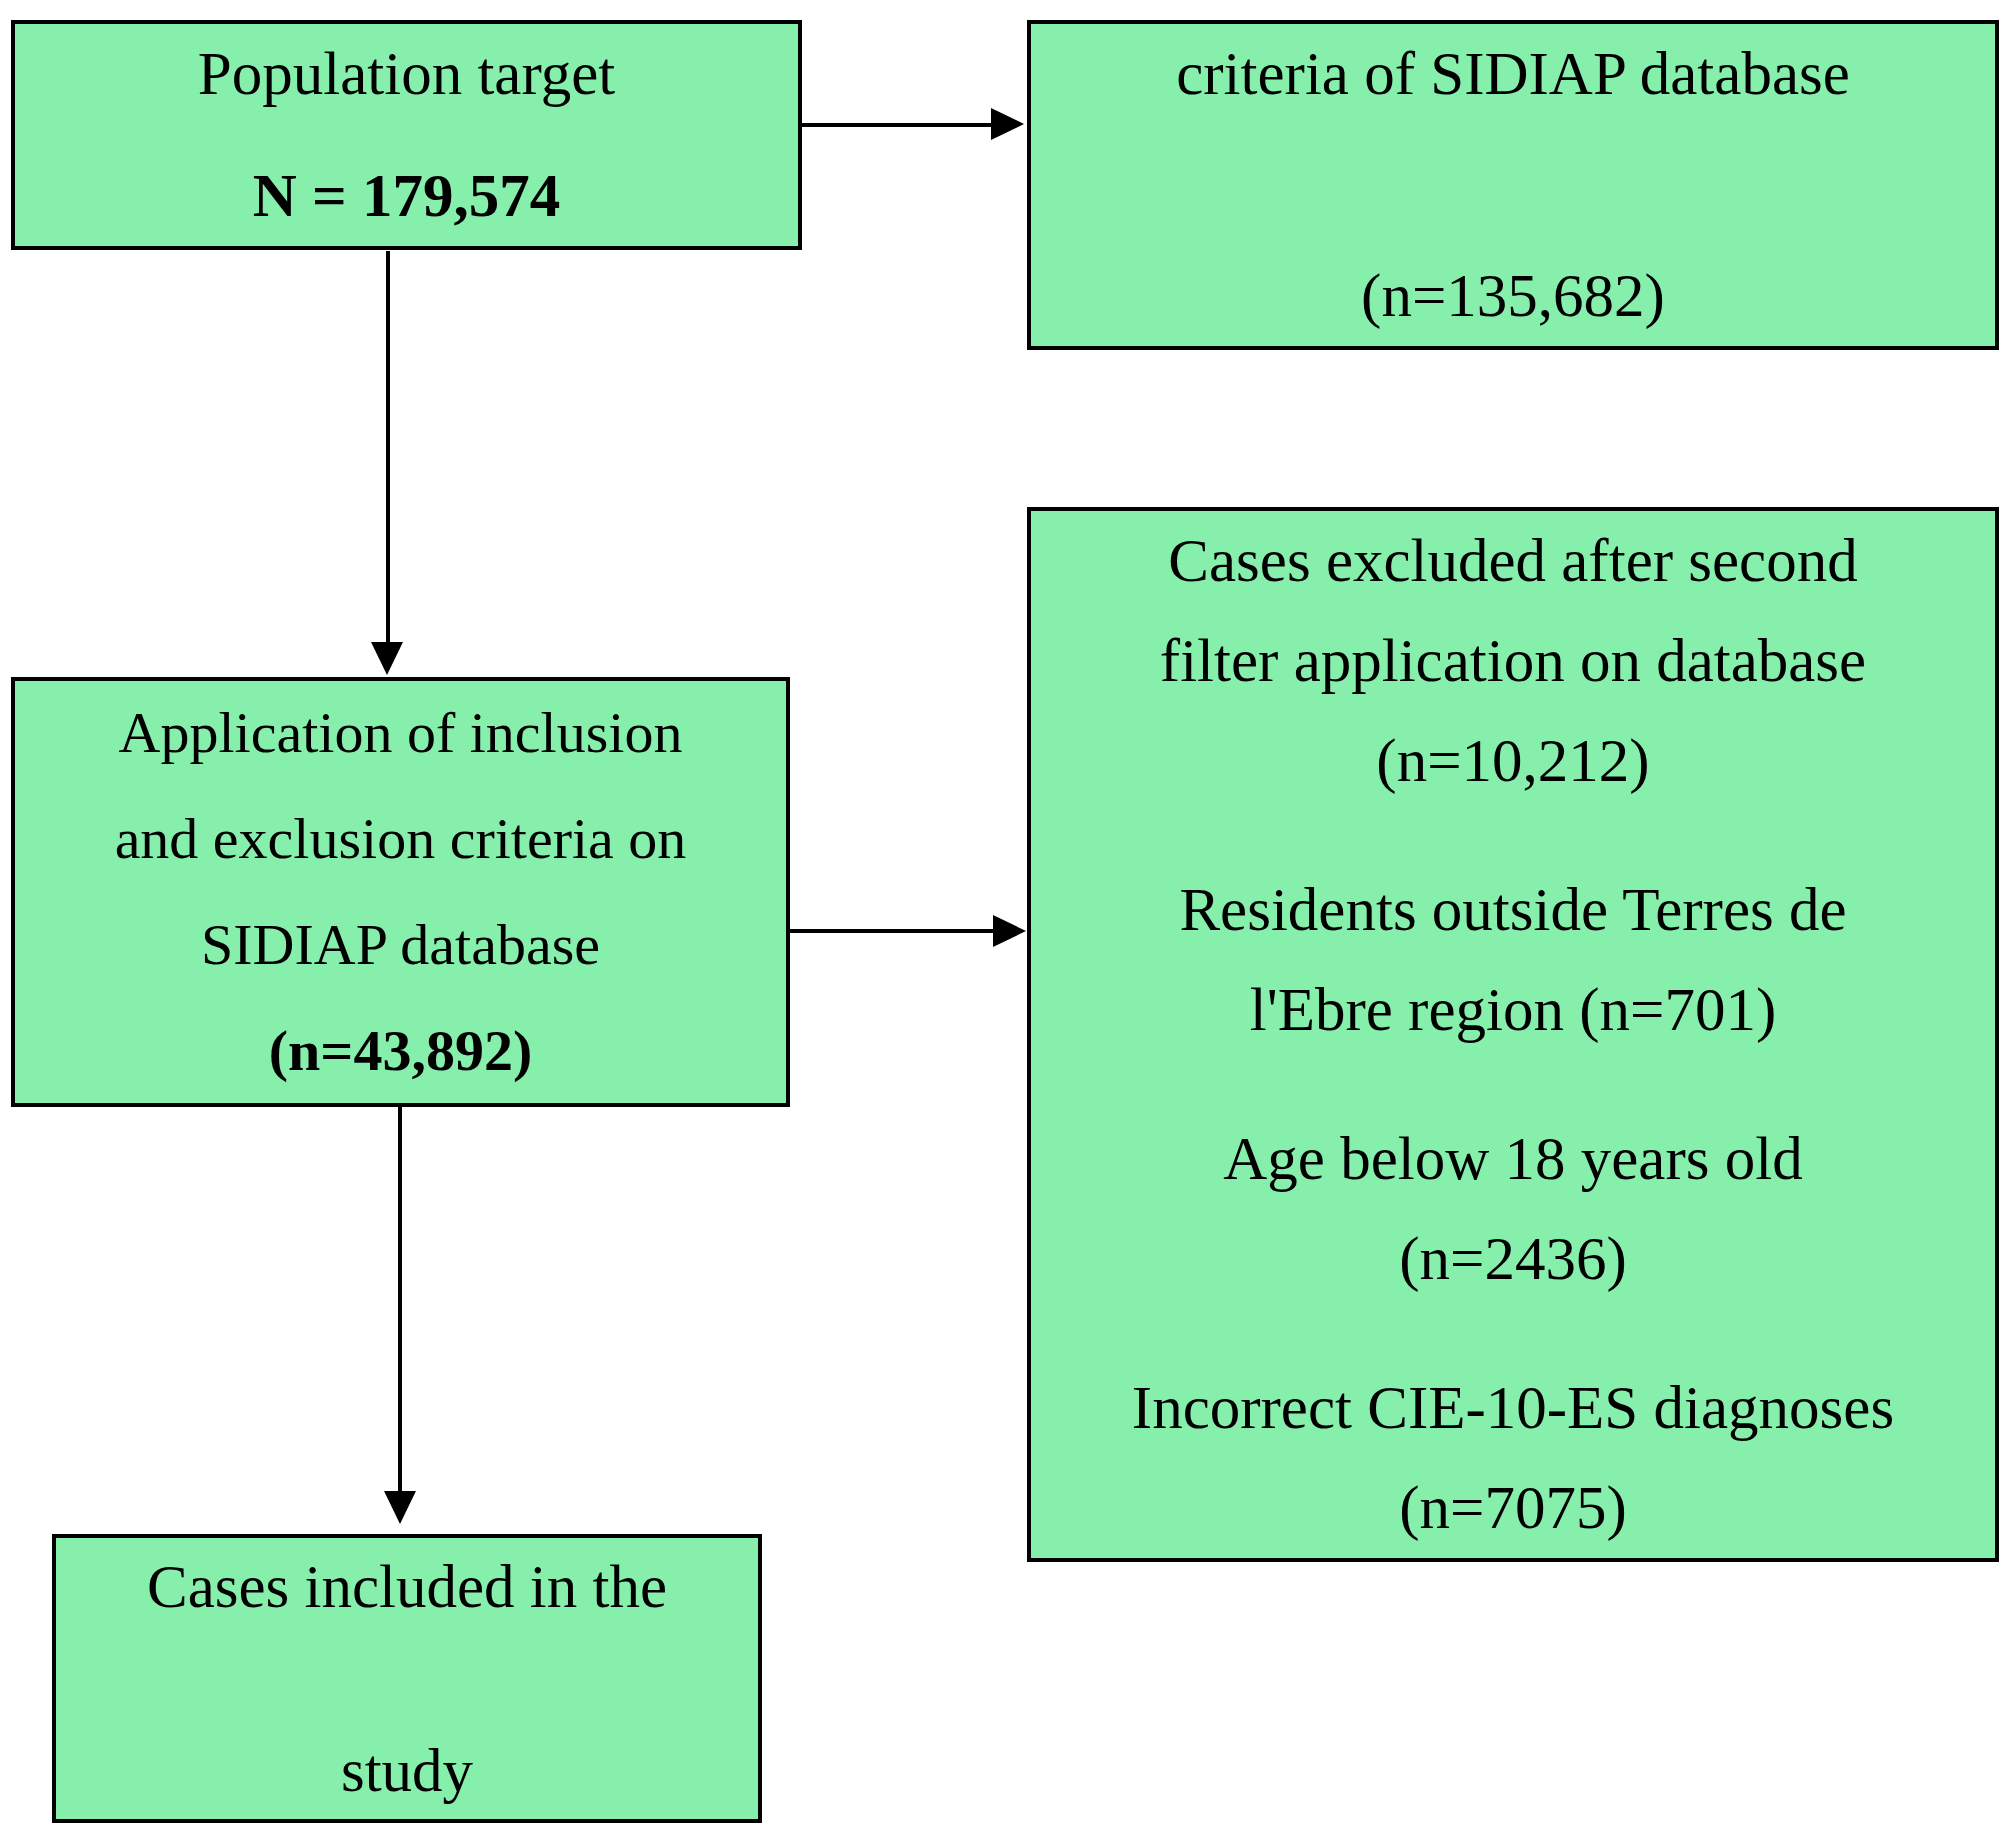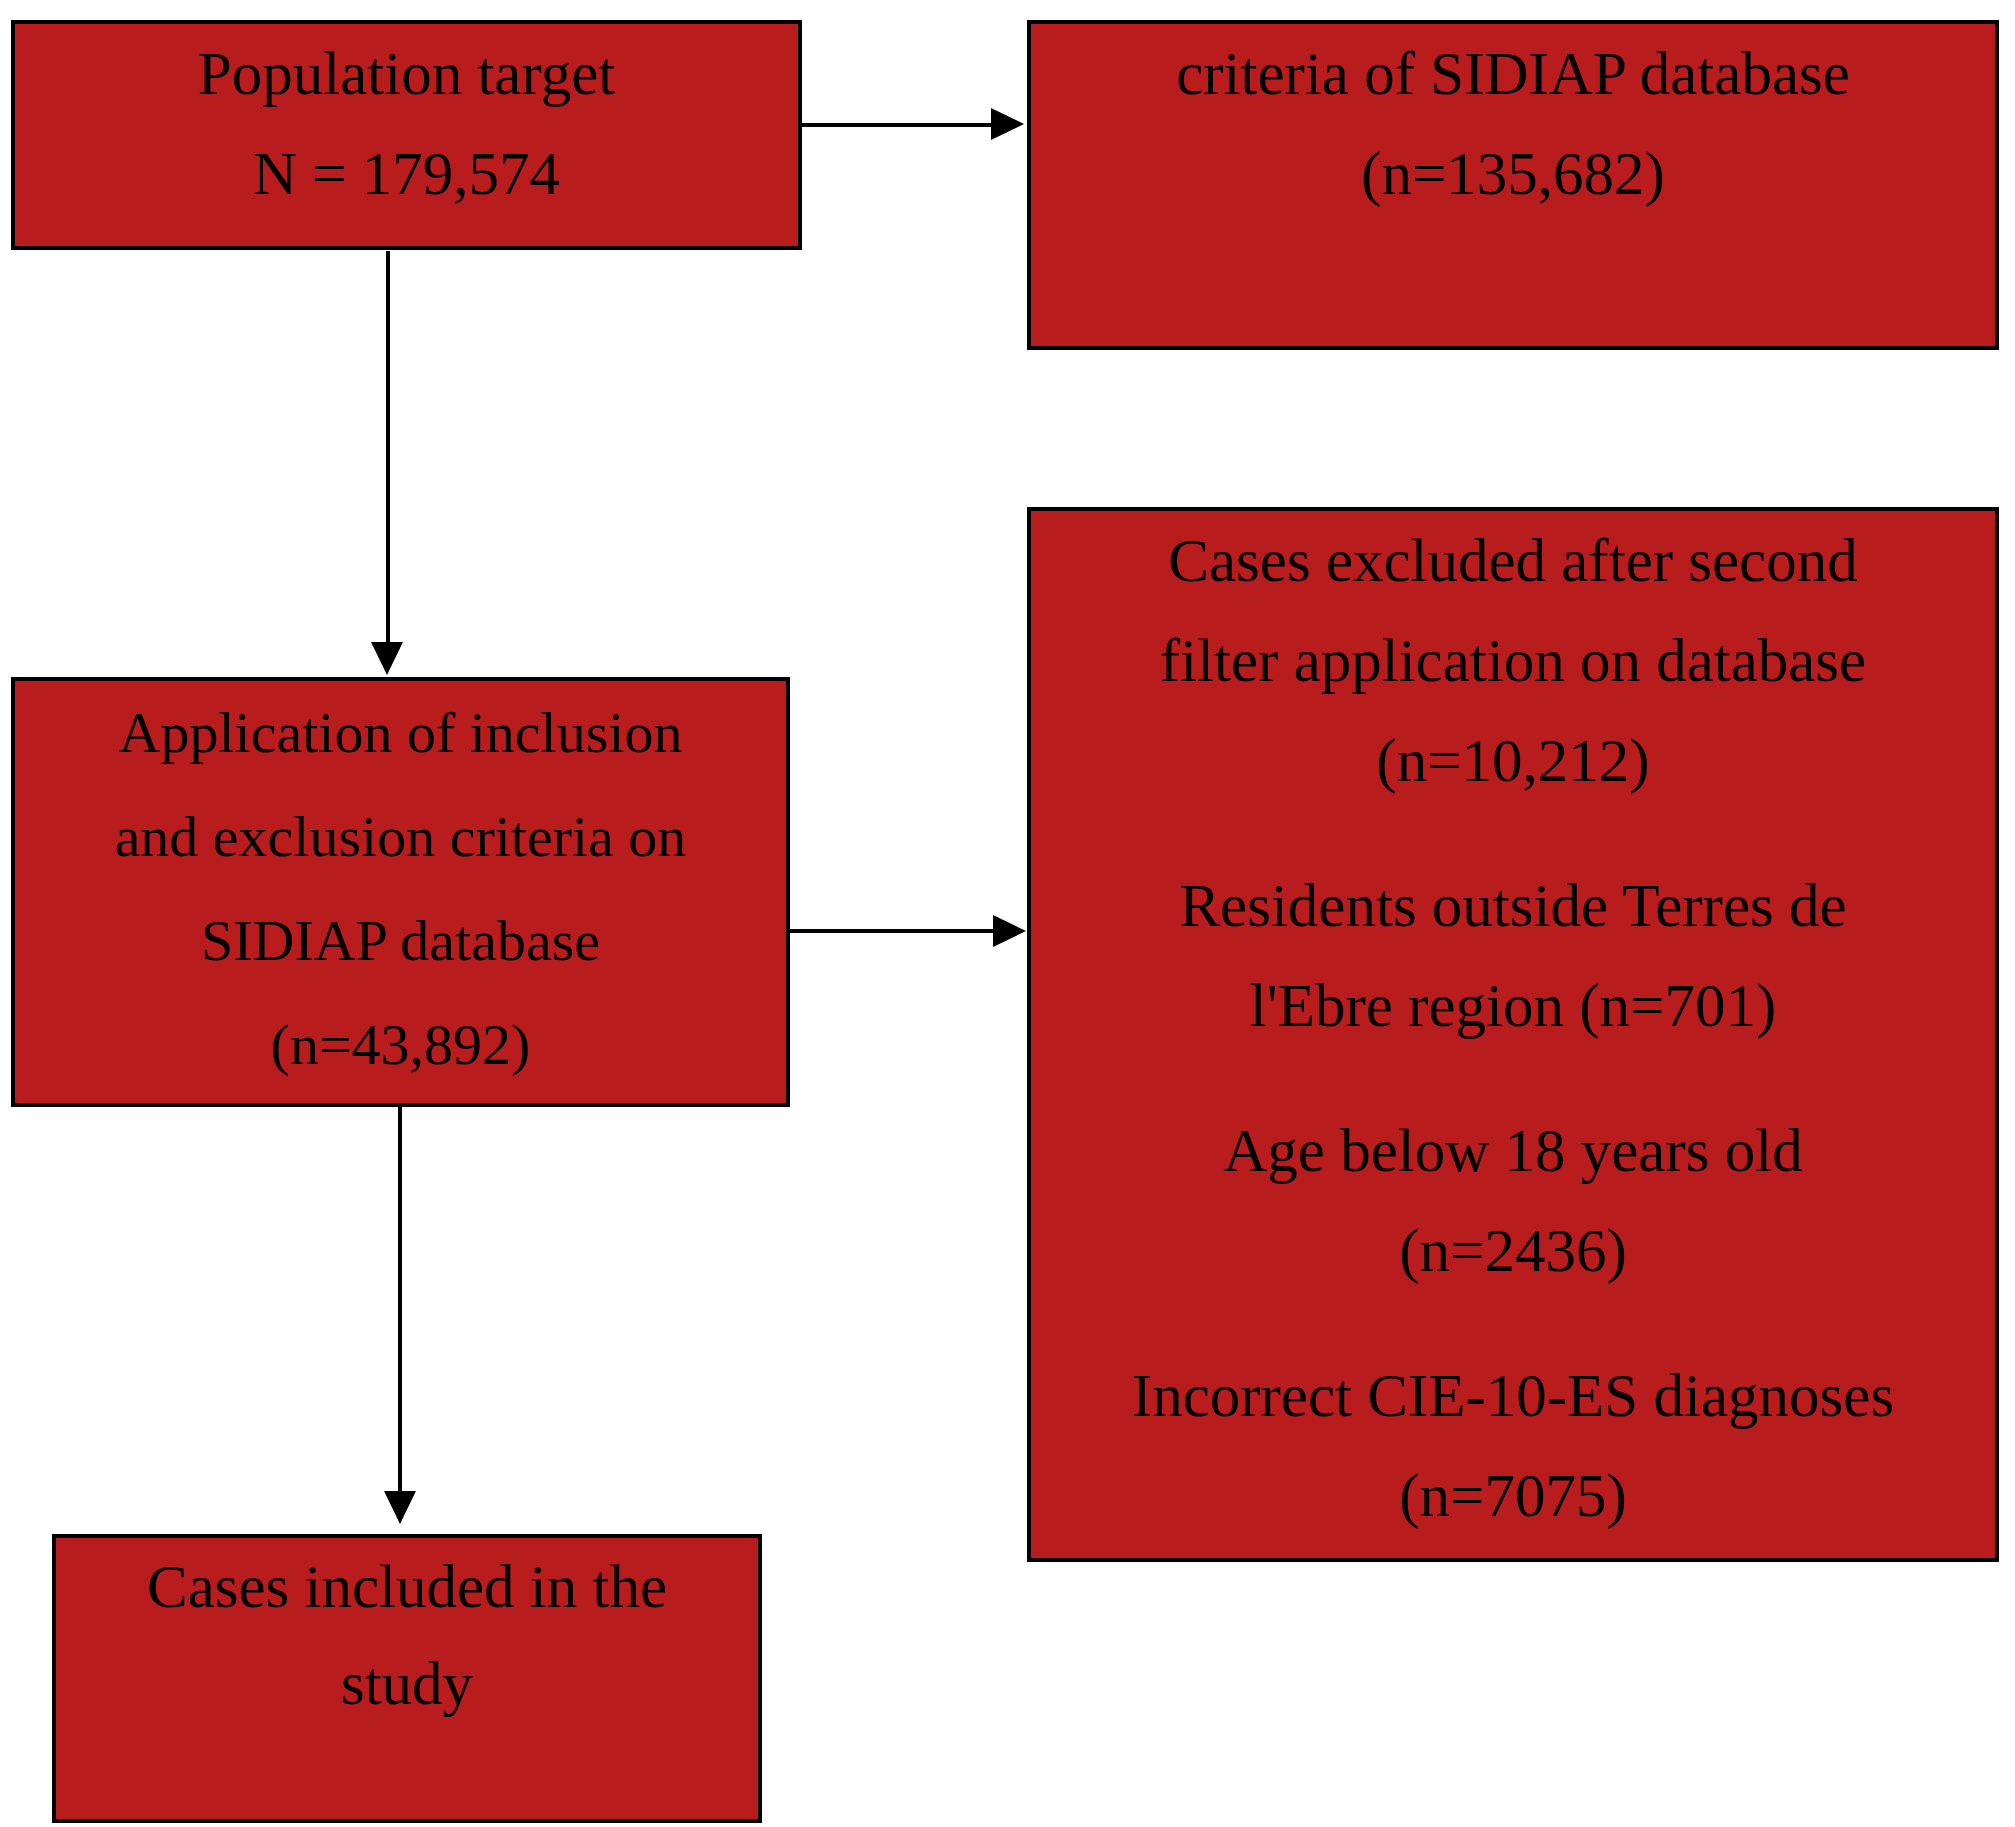--- a/index.html
+++ b/index.html
@@ -13,34 +13,34 @@
     height: 1827px;
     background: #ffffff;
     font-family: "Liberation Serif", "DejaVu Serif", serif;
     color: #000000;
     overflow: hidden;
   }
   .box {
     position: absolute;
     box-sizing: border-box;
     border: 4.2px solid #000000;
-    background: #b91c1c;
+    background: #86efac;
     display: flex;
     flex-direction: column;
-    justify-content: flex-start;
+    justify-content: space-between;
     align-items: center;
     text-align: center;
   }
   .line {
     display: block;
     white-space: nowrap;
     font-size: 61px;
     line-height: 100px;
   }
-  .bold { font-weight: 400; }
+  .bold { font-weight: 700; }
 
   #box-a { left: 11px;   top: 20px;   width: 791px; height: 230px; }
   #box-b { left: 1027px; top: 20px;   width: 972px; height: 330px; }
   #box-c { left: 11px;   top: 677px;  width: 779px; height: 430px; }
   #box-c .line { font-size: 58px; line-height: 104px; }
   #box-d { left: 1027px; top: 507px;  width: 972px; height: 1055px; gap: 45px; }
   #box-e { left: 52px;   top: 1526px; width: 710px; height: 289px; margin-top: 8px; }
   #box-e .line { line-height: 97px; }
 
   .para {

